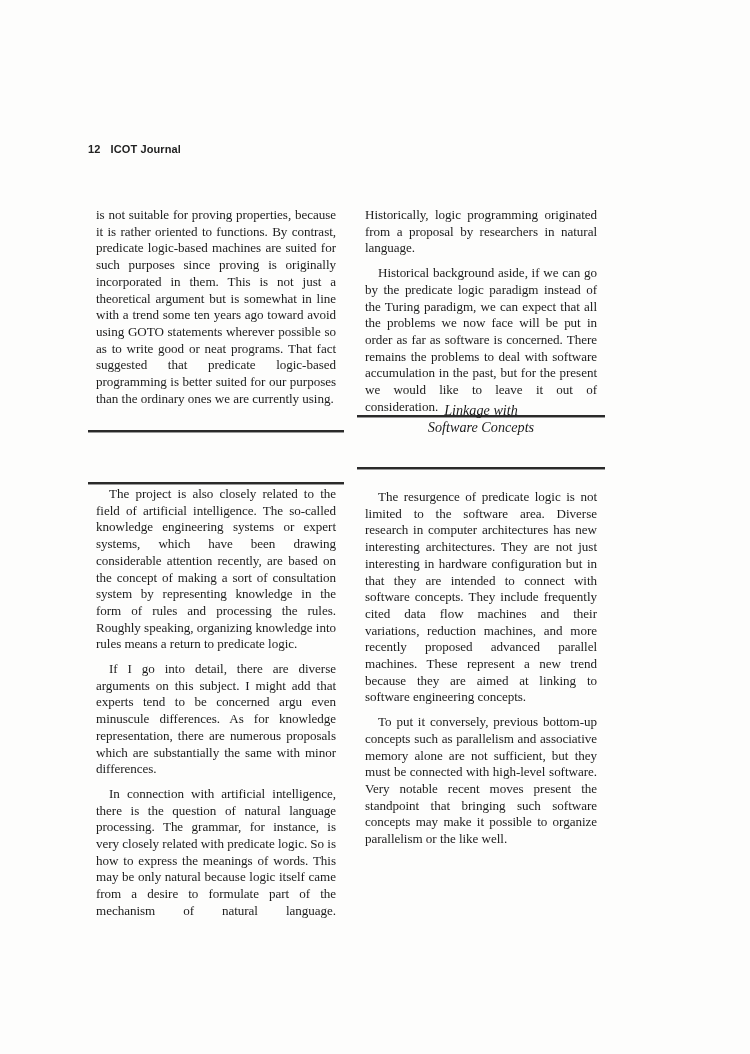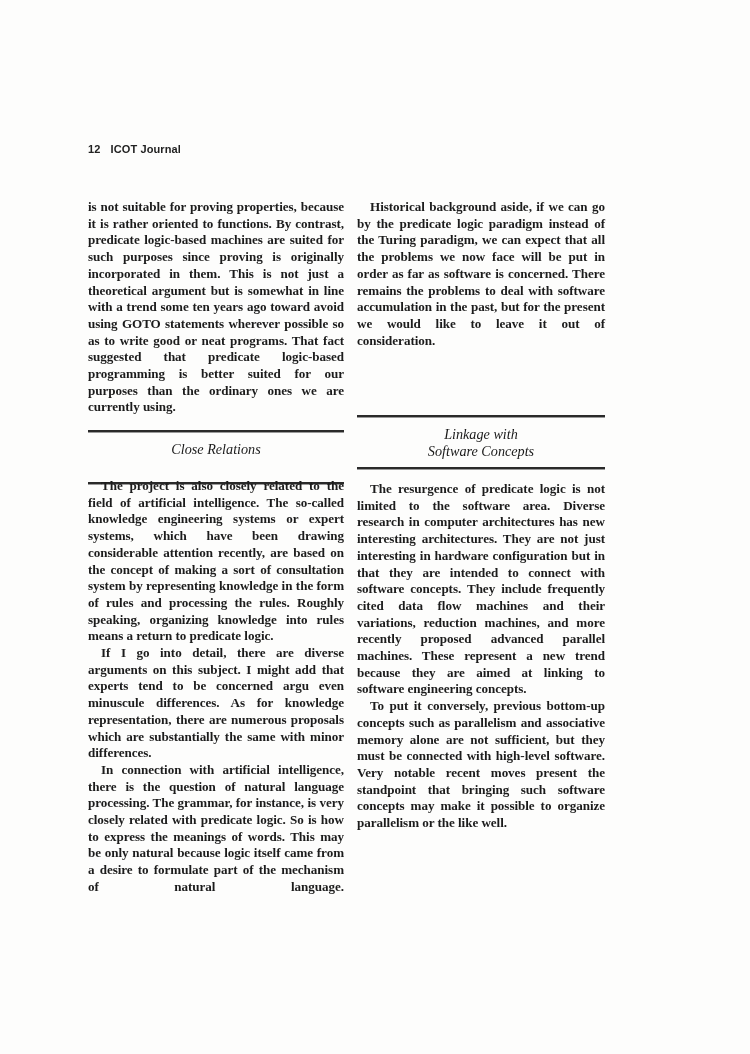--- a/index.html
+++ b/index.html
@@ -10,23 +10,23 @@
   .running-head {
     position: absolute; left: 88px; top: 143px;
     font-family: "Liberation Sans", "DejaVu Sans", sans-serif;
     font-size: 11px; font-weight: bold; color: #222; letter-spacing: 0.1px;
   }
   .running-head .pg { margin-right: 7px; }
   .col { position: absolute; }
   .col-left { left: 88px; width: 256px; }
   .col-right { left: 357px; width: 248px; }
   .para {
-    margin: 0; font-size: 13.1px; line-height: 16.7px;
+    margin: 8px; font-size: 13.1px; line-height: 16.7px;
     text-align: justify; text-align-last: left;
-    hyphens: none; letter-spacing: -0.05px; font-weight: bold;
+    hyphens: none; letter-spacing: -0.05px;
   }
   .para.indent { text-indent: 13px; }
   .para.last-justify { text-align-last: justify; }
   .rule {
     position: absolute; height: 2px; background: #2a2a2a;
     box-shadow: 0 1px 0 #9a9a9a;
   }
   .heading {
     position: absolute; text-align: center; font-style: italic;
     font-size: 14.2px; line-height: 16.5px; color: #1a1a1a;
@@ -39,36 +39,36 @@
   <span class="pg">12</span>
   <span>ICOT Journal</span>
 </div>
 
 <div class="col col-left" style="top:199px;">
   <p class="para">is not suitable for proving properties, because it is rather oriented to functions. By contrast, predicate logic-based machines are suited for such purposes since proving is originally incorporated in them. This is not just a theoretical argument but is some­what in line with a trend some ten years ago toward avoid using GOTO statements wherever possible so as to write good or neat programs. That fact suggested that predicate logic-based programming is better suited for our purposes than the ordinary ones we are currently using.</p>
 </div>
 
 <div class="rule" style="left:88px; width:256px; top:430px;"></div>
 <div class="heading" style="left:88px; width:256px; top:441px;">
-  <div>Close Relations</div>
 </div>
 <div class="rule" style="left:88px; width:256px; top:482px;"></div>
 
 <div class="col col-left" style="top:478px;">
   <p class="para indent">The project is also closely related to the field of artificial intelligence. The so-called knowledge engineering systems or expert systems, which have been drawing con­siderable attention recently, are based on the concept of making a sort of consultation system by representing knowledge in the form of rules and processing the rules. Roughly speaking, organizing knowledge into rules means a return to predicate logic.</p>
   <p class="para indent">If I go into detail, there are diverse argu­ments on this subject. I might add that experts tend to be concerned argu even minuscule differences. As for knowledge representation, there are numerous pro­posals which are substantially the same with minor differences.</p>
   <p class="para indent last-justify">In connection with artificial intelligence, there is the question of natural language processing. The grammar, for instance, is very closely related with predicate logic. So is how to express the meanings of words. This may be only natural because logic itself came from a desire to formulate part of the mechanism of natural language.</p>
 </div>
 
 <div class="col col-right" style="top:199px;">
+  <p class="para">Historically, logic programming originated from a proposal by researchers in natural language.</p>
   <p class="para indent">Historical background aside, if we can go by the predicate logic paradigm instead of the Turing paradigm, we can expect that all the problems we now face will be put in order as far as software is concerned. There remains the problems to deal with software accumulation in the past, but for the present we would like to leave it out of consideration.</p>
 </div>
 
 <div class="rule" style="left:357px; width:248px; top:415px;"></div>
-<div class="heading" style="left:357px; width:248px; top:426px;">
+<div class="heading" style="left:357px; width:248px; top:402px;">
   <div>Linkage with</div>
   <div>Software Concepts</div>
 </div>
 <div class="rule" style="left:357px; width:248px; top:467px;"></div>
 
 <div class="col col-right" style="top:481px;">
   <p class="para indent">The resurgence of predicate logic is not limited to the software area. Diverse re­search in computer architectures has new interesting architectures. They are not just interesting in hardware configuration but in that they are intended to connect with software concepts. They include frequently cited data flow machines and their vari­ations, reduction machines, and more recently proposed advanced parallel ma­chines. These represent a new trend because they are aimed at linking to software engi­neering concepts.</p>
   <p class="para indent">To put it conversely, previous bottom-up concepts such as parallelism and associative memory alone are not sufficient, but they must be connected with high-level software. Very notable recent moves present the standpoint that bringing such software concepts may make it possible to organize parallelism or the like well.</p>
 </div>
 

